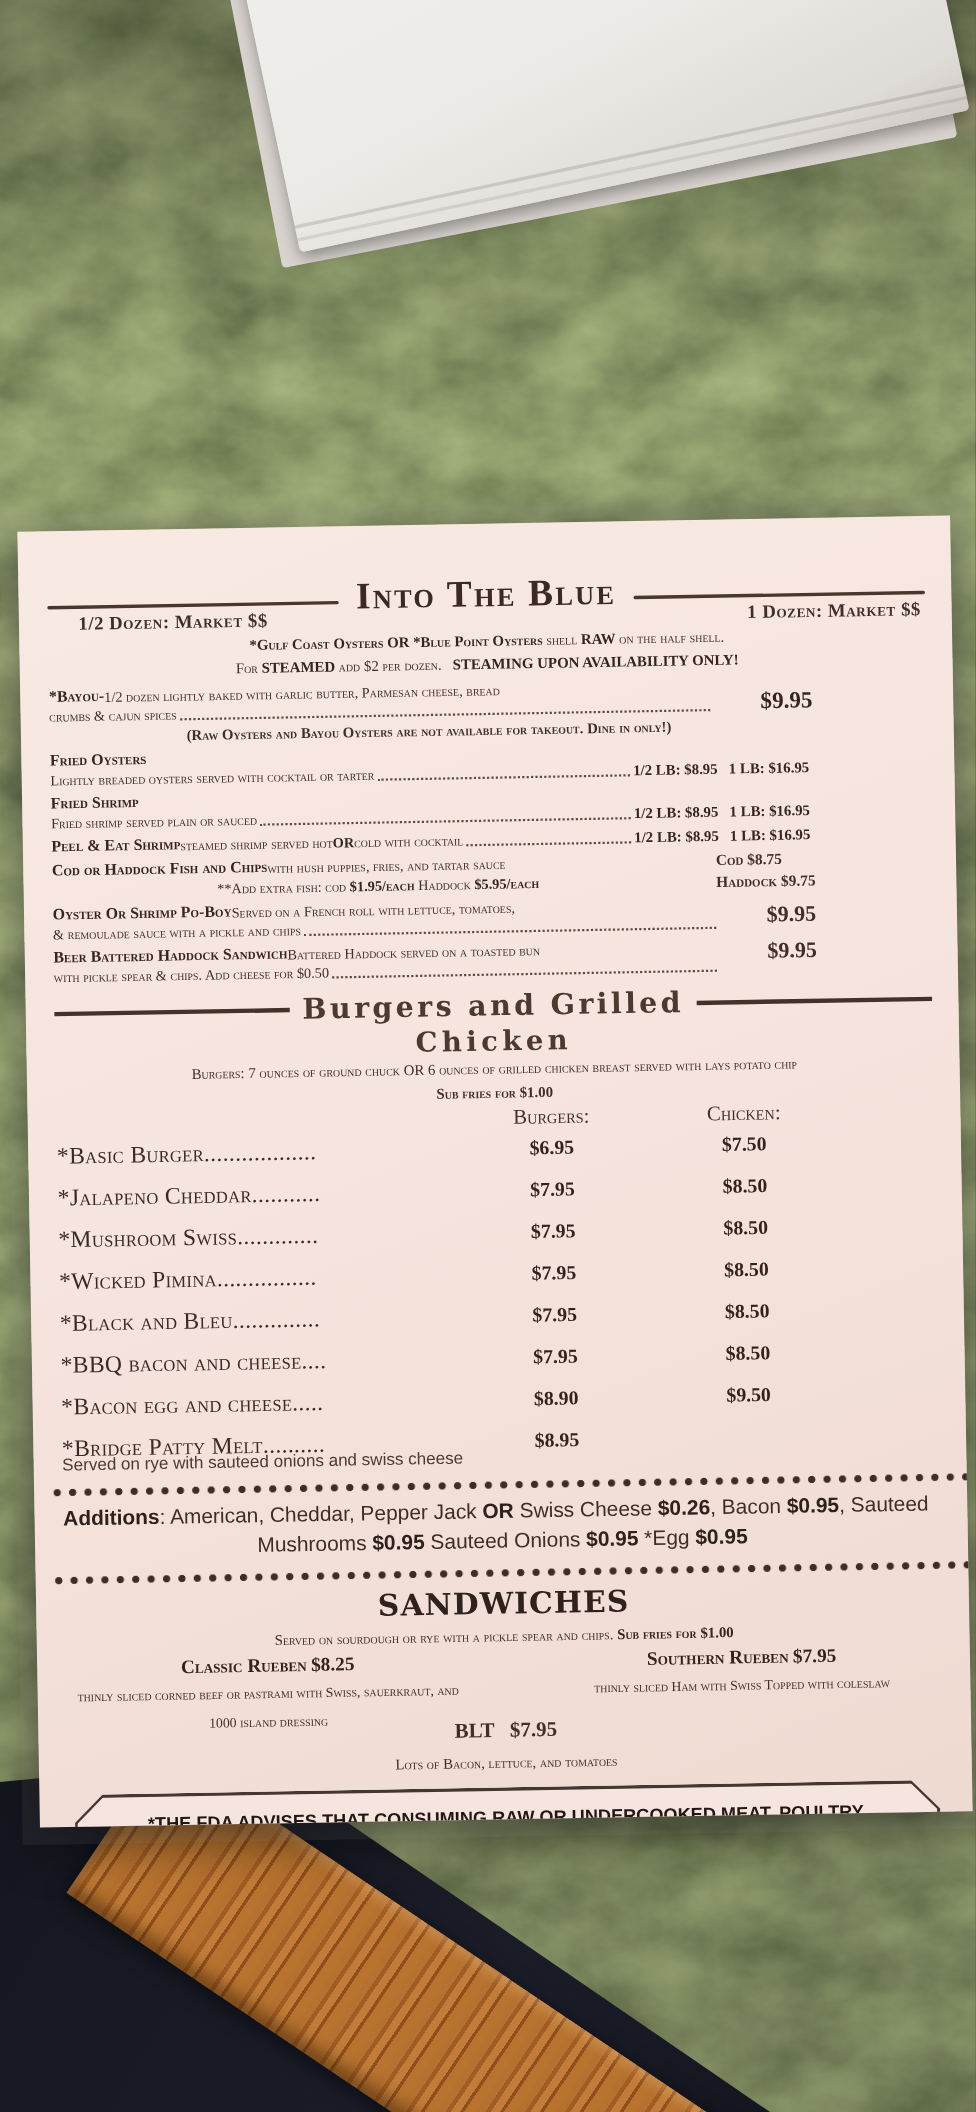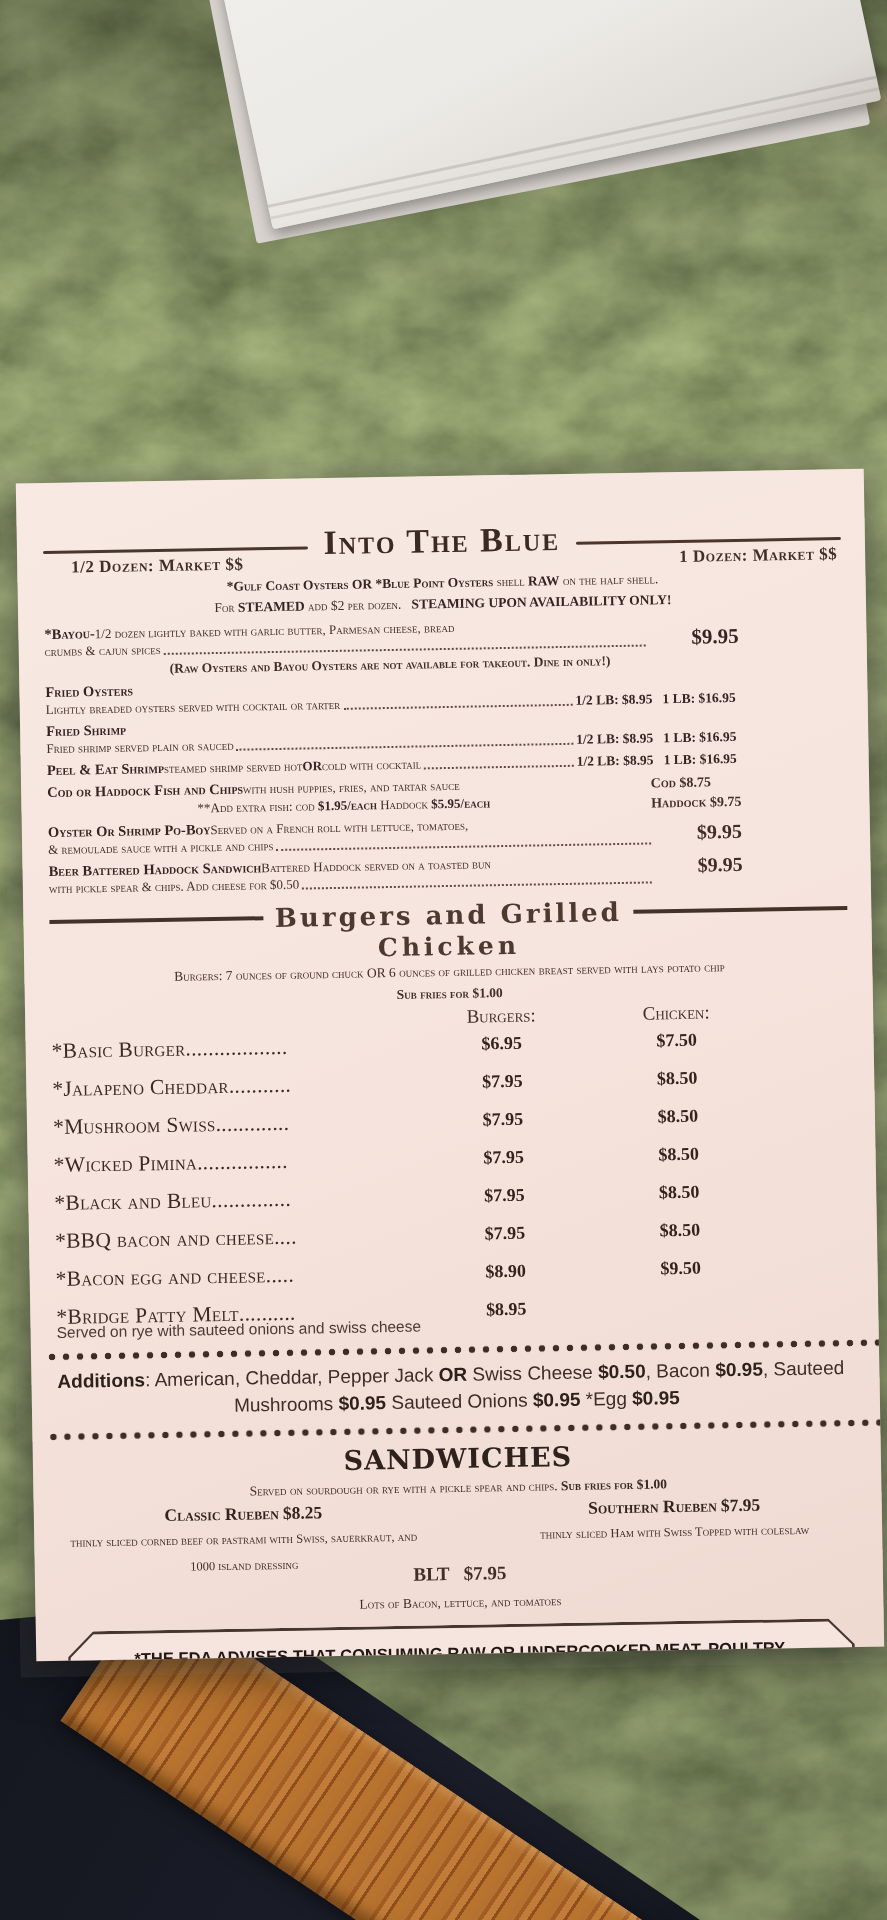--- a/index.html
+++ b/index.html
@@ -285,21 +285,21 @@
         </div>
       <div class="brow" style="margin-bottom:2px;">
           <div class="bname">*Bridge Patty Melt..........</div>
           <div class="bprice">$8.95</div>
           <div class="bprice"></div>
         </div>
     </div>
     <div class="patty-note">Served on rye with sauteed onions and swiss cheese</div>
 
     <div class="dots"></div>
-    <div class="adds"><b>Additions</b><span>: American, Cheddar, Pepper Jack </span><b>OR</b><span> Swiss Cheese </span><b>$0.50</b><span>, Bacon </span><b>$0.95</b><span>, Sauteed</span></div>
+    <div class="adds"><b>Additions</b><span>: American, Cheddar, Pepper Jack </span><b>OR</b><span> Swiss Cheese </span><b>$0.26</b><span>, Bacon </span><b>$0.95</b><span>, Sauteed</span></div>
     <div class="adds c" style="text-align:center;"><span>Mushrooms </span><b>$0.95</b><span> Sauteed Onions </span><b>$0.95</b><span> *Egg </span><b>$0.95</b></div>
     <div class="dots"></div>
 
     <div class="sw-title">SANDWICHES</div>
     <div class="sw-note"><span>Served on sourdough or rye with a pickle spear and chips. </span><b>Sub fries for $1.00</b></div>
 
     <div class="sw-cols">
       <div class="sw-col">
         <div class="sw-head"><span>Classic Rueben</span><span class="pp">$8.25</span></div>
         <div class="sw-desc">thinly sliced corned beef or pastrami with Swiss, sauerkraut, and 1000 island dressing</div>

